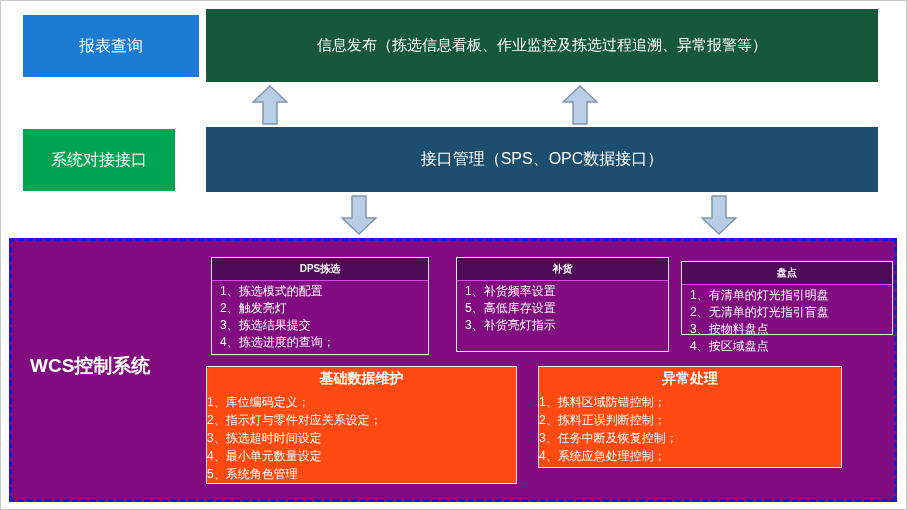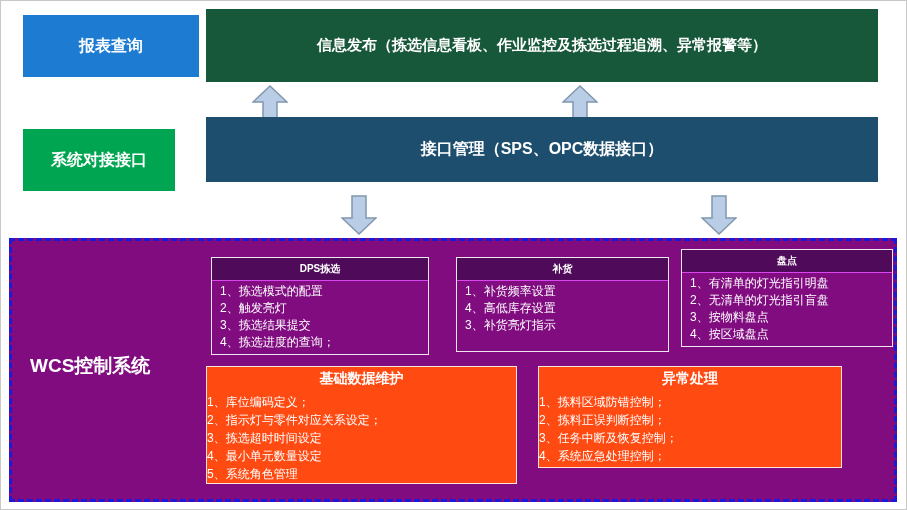--- a/index.html
+++ b/index.html
@@ -14,29 +14,29 @@
     box-sizing: border-box;
     overflow: hidden;
   }
 
   .box {
     position: absolute;
     display: flex;
     align-items: center;
     justify-content: center;
     color: #ffffff;
-    font-weight: bold;
+    font-weight: normal;
     text-align: left;
     box-sizing: border-box;
     padding: 0 8px;
   }
   .report-box   { left: 22px;  top: 14px;  width: 176px; height: 62px; background: #1e7bd2; font-size: 16px; }
   .info-box     { left: 205px; top: 8px;   width: 672px; height: 73px; background: #17573a; font-size: 15px; }
   .sysif-box    { left: 22px;  top: 128px; width: 152px; height: 62px; background: #00a551; font-size: 16px; }
-  .ifmgr-box    { left: 205px; top: 116px; width: 672px; height: 65px; background: #1d4e6e; font-size: 16px; }
+  .ifmgr-box    { left: 205px; top: 126px; width: 672px; height: 65px; background: #1d4e6e; font-size: 16px; }
 
   .arrow { position: absolute; width: 36px; height: 40px; }
   .arrow-up-1   { left: 251px; top: 84px;  }
   .arrow-up-2   { left: 561px; top: 84px;  }
   .arrow-down-1 { left: 340px; top: 194px; }
   .arrow-down-2 { left: 700px; top: 194px; }
 
   .wcs-panel {
     position: absolute;
     left: 8px; top: 237px;
@@ -94,21 +94,21 @@
     color: #ffffff;
     font-size: 12px;
     line-height: 17px;
     white-space: nowrap;
   }
   .omod-items .item { line-height: 18px; }
 
   
   .mod-dps   { left: 199px; top: 16px;  width: 218px; height: 98px;  }
   .mod-buhuo { left: 444px; top: 16px;  width: 213px; height: 95px;  }
-  .mod-pan   { left: 669px; top: 8px;  width: 212px; height: 98px;  }
+  .mod-pan   { left: 669px; top: 20px;  width: 212px; height: 74px;  }
   .mod-base  { left: 194px; top: 125px; width: 311px; height: 118px; }
   .mod-exc   { left: 526px; top: 125px; width: 304px; height: 102px; }
 </style>
 </head>
 <body>
 
 <div class="canvas">
 
   <div class="box report-box">
     <span>报表查询</span>
@@ -148,21 +148,21 @@
         <div class="item">2、触发亮灯</div>
         <div class="item">3、拣选结果提交</div>
         <div class="item">4、拣选进度的查询；</div>
       </div>
     </div>
 
     <div class="pmod mod-buhuo">
       <div class="pmod-title">补货</div>
       <div class="pmod-items">
         <div class="item">1、补货频率设置</div>
-        <div class="item">4、高低库存设置</div>
+        <div class="item">5、高低库存设置</div>
         <div class="item">3、补货亮灯指示</div>
       </div>
     </div>
 
     <div class="pmod mod-pan">
       <div class="pmod-title">盘点</div>
       <div class="pmod-items">
         <div class="item">1、有清单的灯光指引明盘</div>
         <div class="item">2、无清单的灯光指引盲盘</div>
         <div class="item">3、按物料盘点</div>

